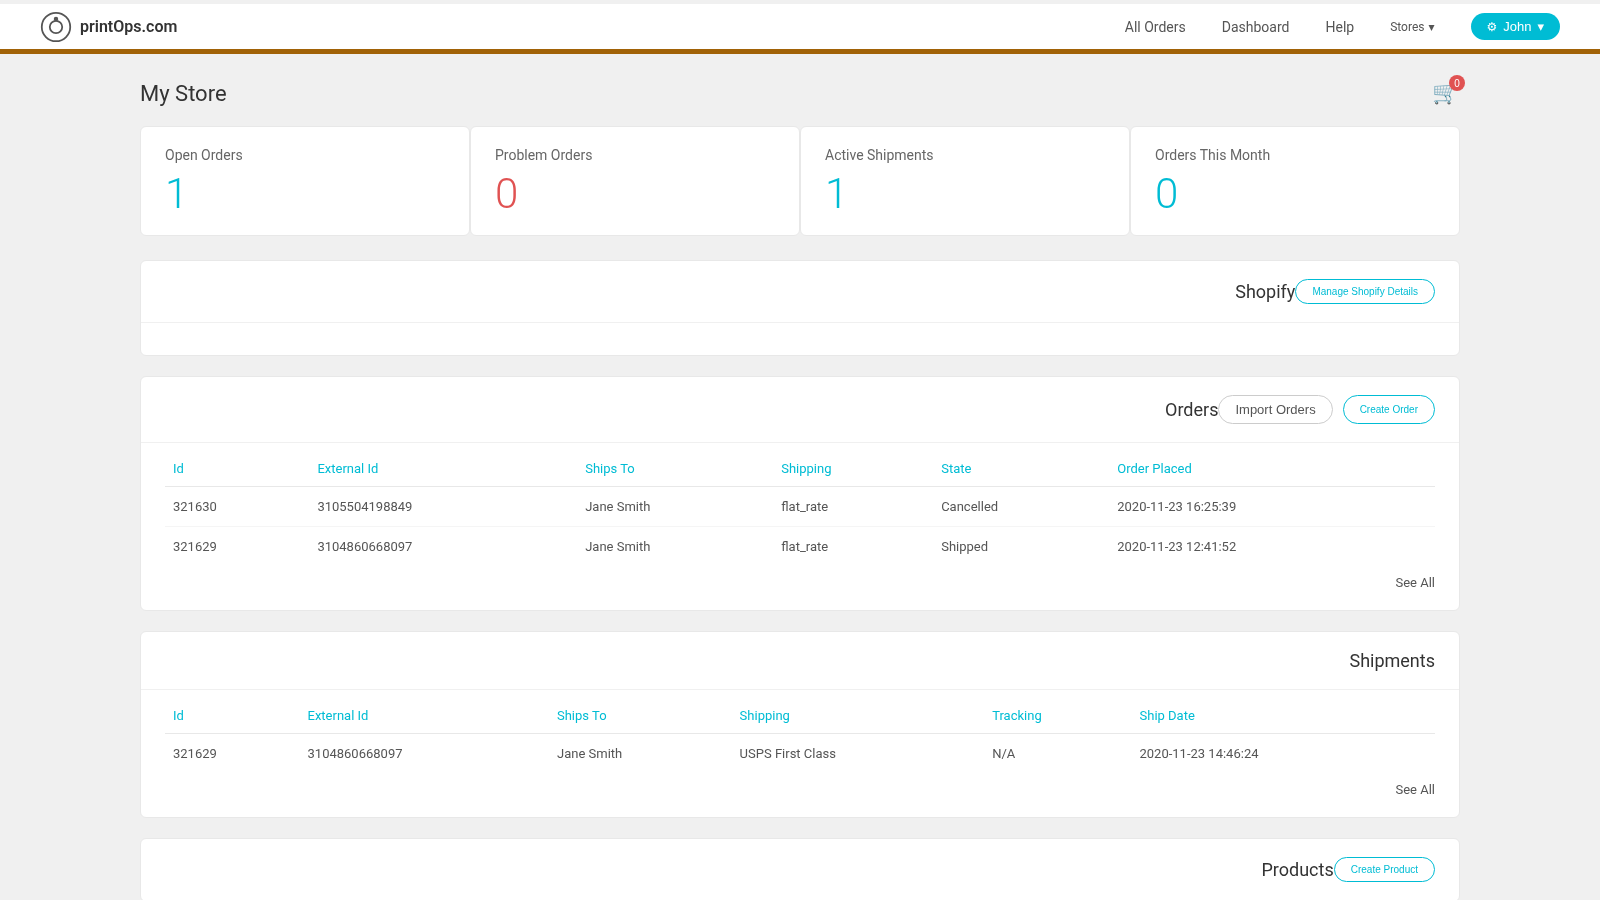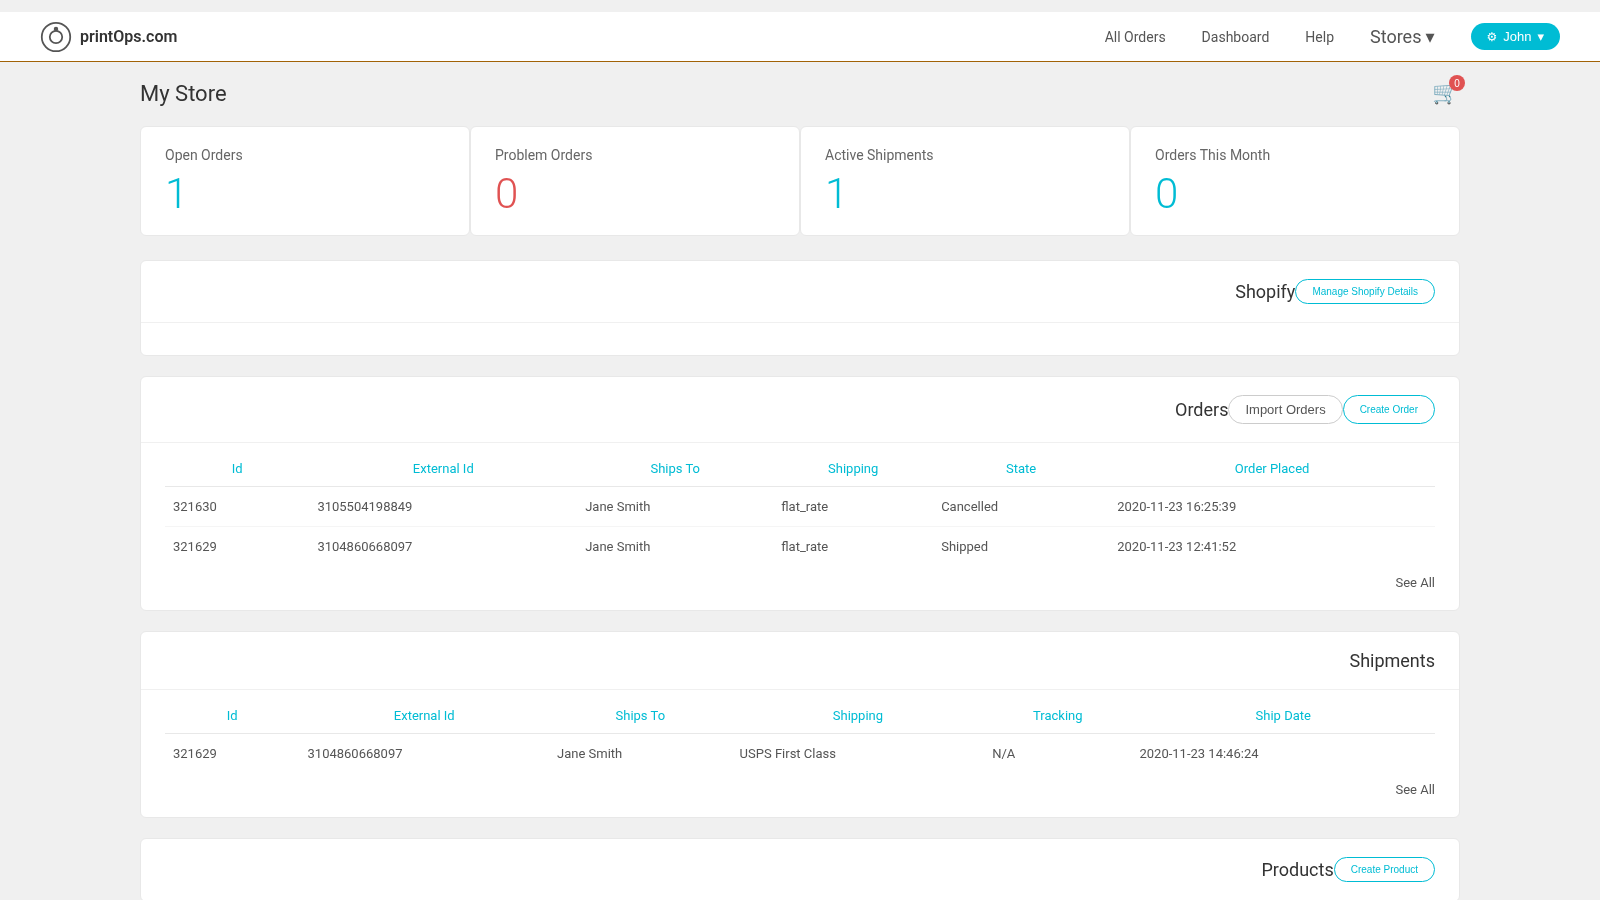--- a/index.html
+++ b/index.html
@@ -10,23 +10,23 @@
       font-size: 14px;
     }
 
     
     .navbar {
       background: #fff;
       height: 50px;
       display: flex;
       align-items: center;
       padding: 17px 40px;
-      border-bottom: 1px solid #a16207;
+      border-bottom: 5px solid #a16207;
       position: fixed;
-      top: 12px; left: 0; right: 0;
+      top: 4px; left: 0; right: 0;
       z-index: 100;
     }
     .navbar-brand {
       display: flex;
       align-items: center;
       gap: 8px;
       font-weight: 600;
       font-size: 16px;
       color: #333;
       text-decoration: none;
@@ -45,21 +45,21 @@
       color: #555;
       text-decoration: none;
       font-size: 14px;
     }
     .stores-dropdown {
       display: flex;
       align-items: center;
       gap: 4px;
       cursor: pointer;
       color: #555;
-      font-size: 18px;
+      font-size: 12px;
     }
     .user-btn {
       background: #00bcd4;
       color: #fff;
       border: none;
       border-radius: 20px;
       padding: 6px 16px;
       cursor: pointer;
       font-size: 13px;
       display: flex;
@@ -177,33 +177,33 @@
       border: 1px solid #ccc;
       color: #555;
       background: none;
       border-radius: 20px;
       padding: 6px 16px;
       cursor: pointer;
       font-size: 13px;
     }
     .btn-group {
       display: flex;
-      gap: 0;
+      gap: 10px;
     }
 
     
     .data-table {
       width: 100%;
       border-collapse: collapse;
       margin-top: 8px;
     }
     .data-table th {
       color: #00bcd4;
       font-weight: 400;
-      text-align: center;
+      text-align: left;
       padding: 10px 8px;
       border-bottom: 1px solid #e8e8e8;
       font-size: 13px;
     }
     .data-table td {
       padding: 12px 8px;
       color: #555;
       font-size: 13px;
       border-bottom: 1px solid #f5f5f5;
     }

